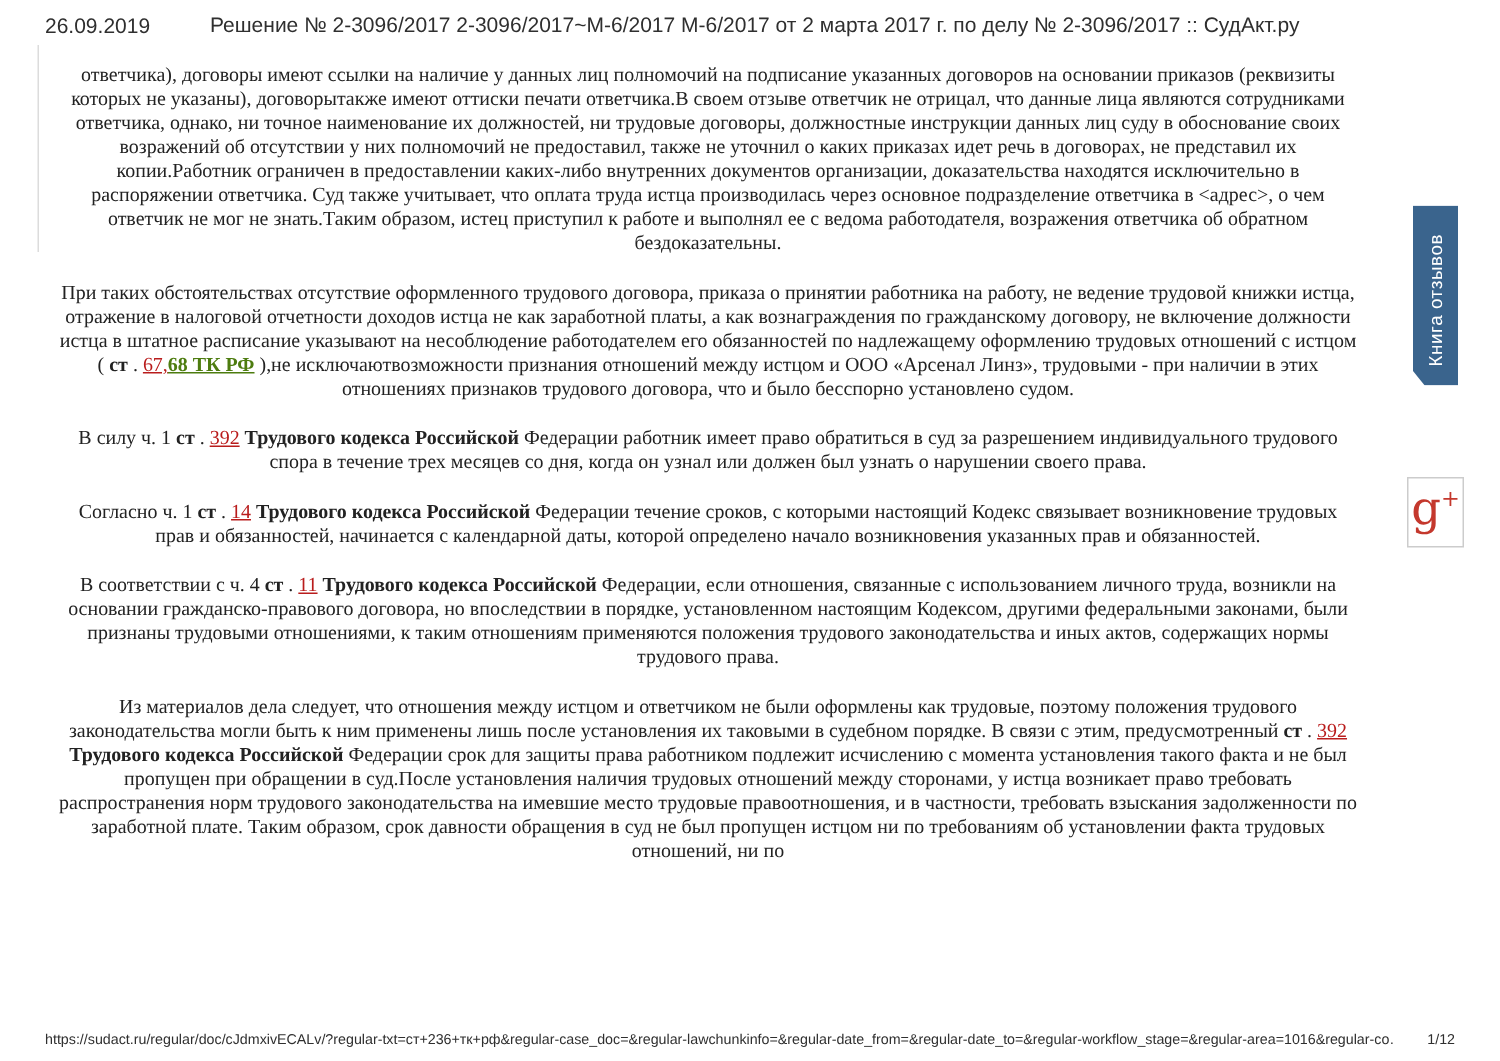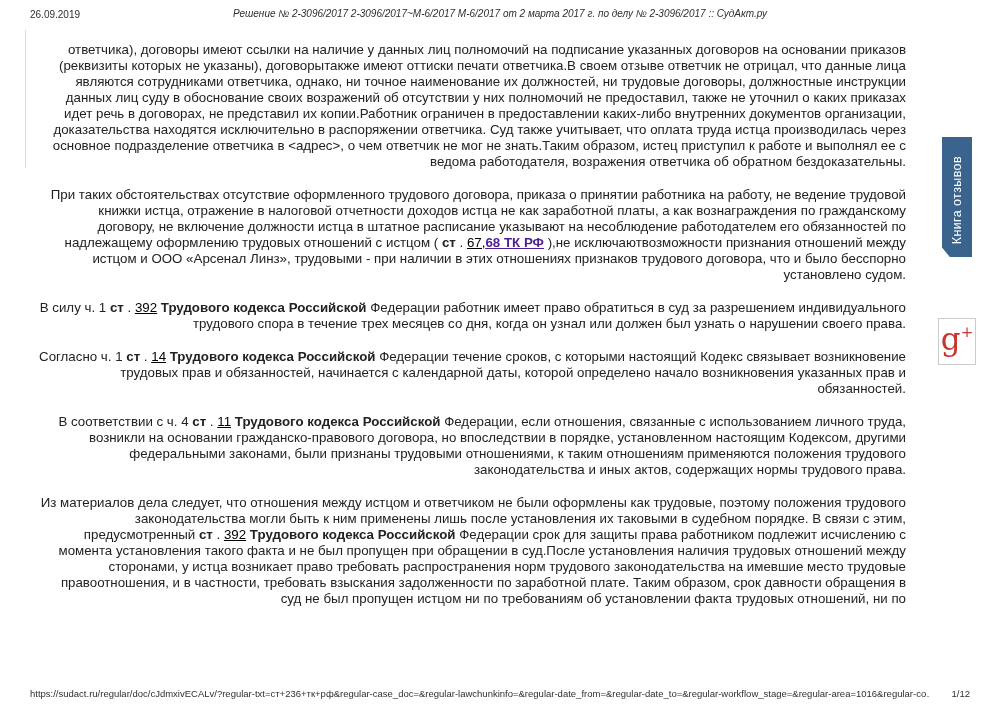--- a/index.html
+++ b/index.html
@@ -7,38 +7,39 @@
     position:relative;
     width:1000px;height:707px;
     background:#ffffff;
     font-family:"Liberation Sans", sans-serif;
     color:#222222;
     overflow:hidden;
   }
   
   .print-header{
     position:absolute;top:8px;left:0;right:0;height:14px;
-    font-size:10px;color:#2f2f2f;
+    font-size:14px;color:#2f2f2f;
   }
   .print-header .date{position:absolute;left:30px;top:1px;}
-  .print-header .title{display:block;text-align:center;margin:0 140px;white-space:nowrap;font-style:italic;}
+  .print-header .title{display:block;text-align:center;margin:0 140px;white-space:nowrap;}
   
   .left-rule{
     position:absolute;left:25px;top:30px;width:1px;height:138px;background:#dcdcdc;
   }
   
   .doc-body{
     position:absolute;top:25px;left:38px;width:868px;
     font-size:13.3px;line-height:16px;color:#222222;
-    text-align:right;
+    text-align:center;
+    font-family:Liberation Serif, serif;
   }
   .doc-body p{margin:17px 0;}
   .seg-b{font-weight:bold;}
-  a.seg-l{color:#000000;text-decoration:underline;}
-  a.seg-bl{color:#4c1d95;text-decoration:underline;font-weight:bold;}
+  a.seg-l{color:#b91c1c;text-decoration:underline;}
+  a.seg-bl{color:#4d7c0f;text-decoration:underline;font-weight:bold;}
   
   .feedback-tab{
     position:absolute;left:942px;top:137px;width:30px;height:120px;
     background:#3a648d;
     clip-path:polygon(0 0,100% 0,100% 100%,26% 100%,0 92%);
     display:flex;align-items:center;justify-content:center;
     cursor:pointer;
   }
   .feedback-tab span{
     writing-mode:vertical-rl;transform:rotate(180deg);

